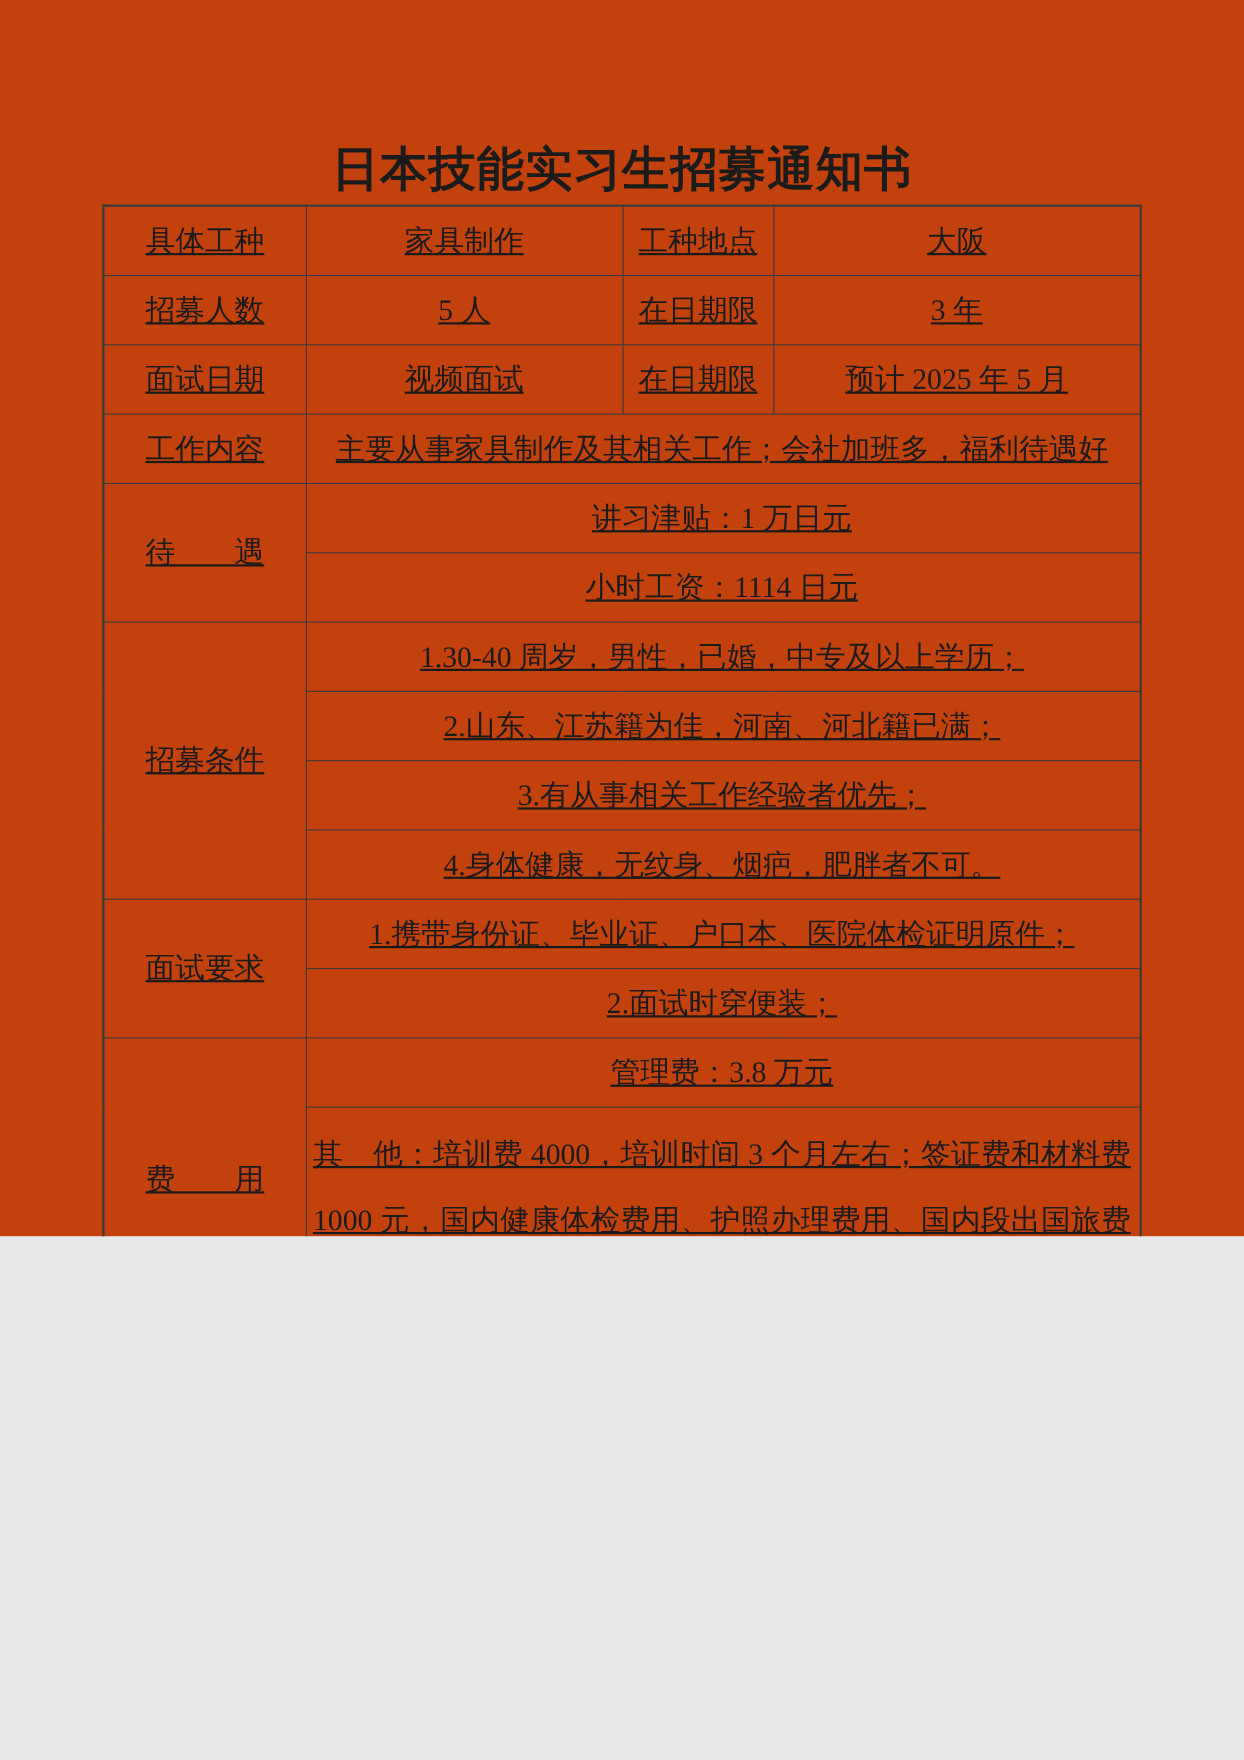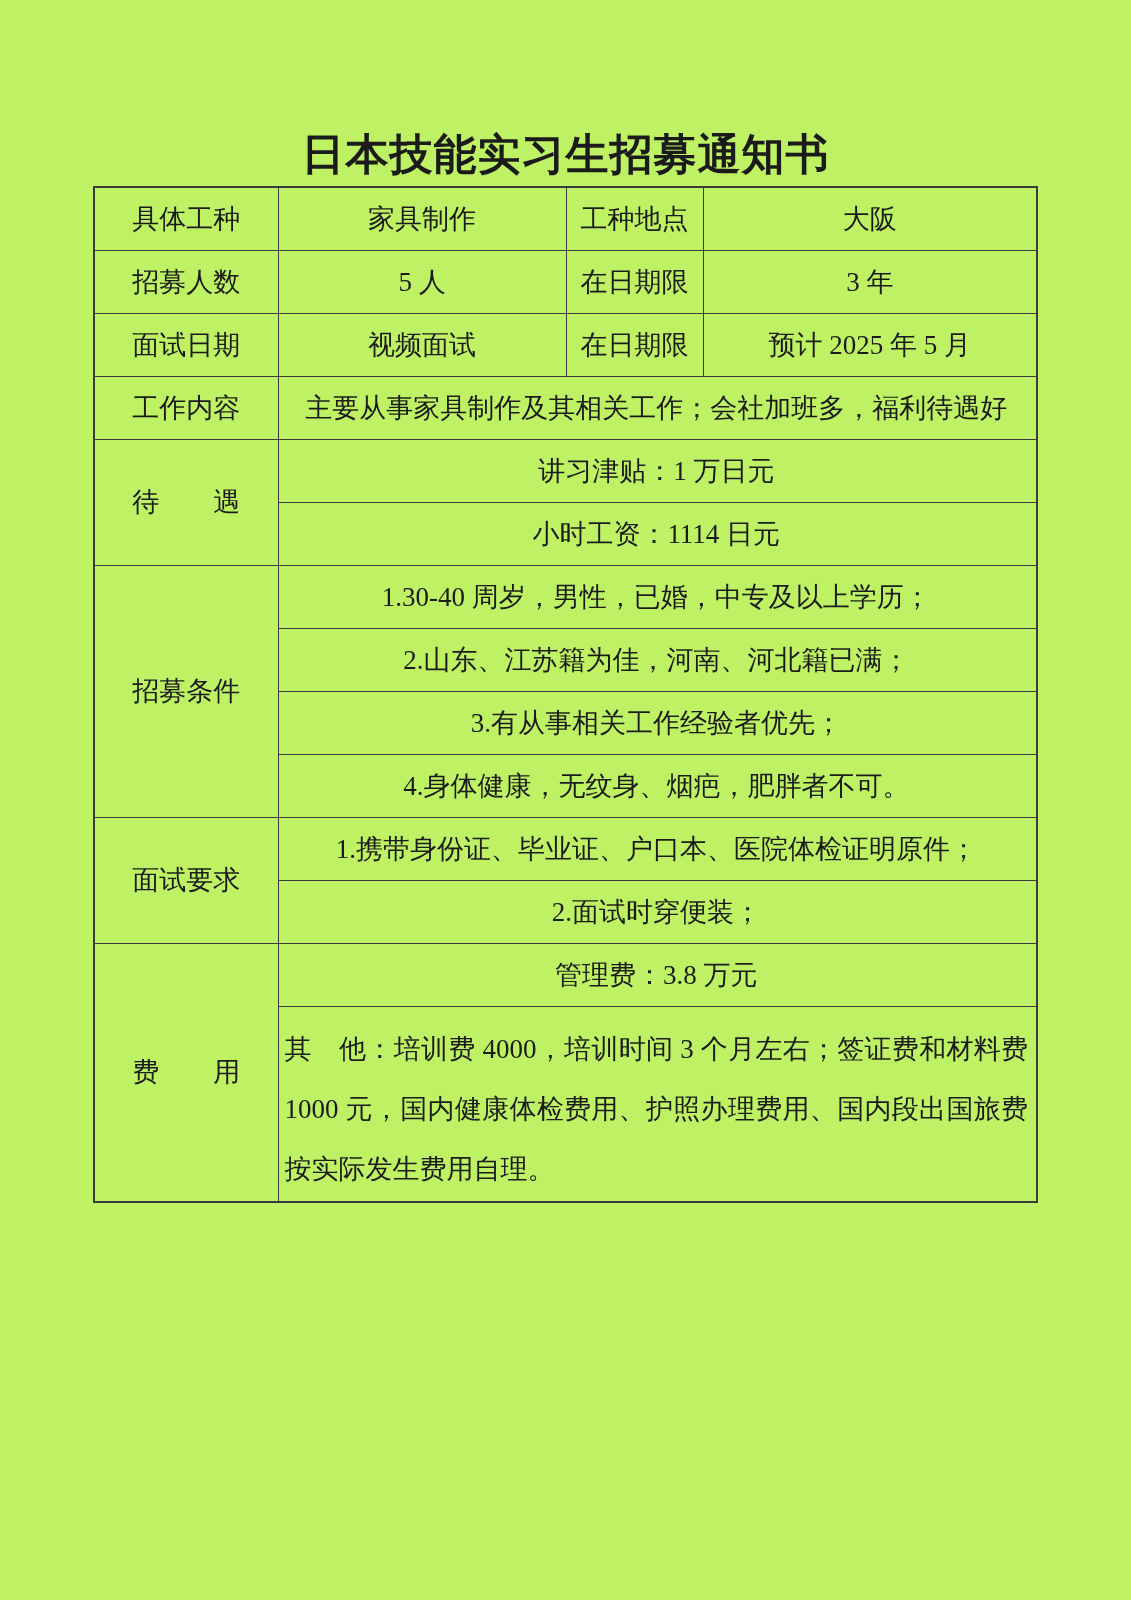--- a/index.html
+++ b/index.html
@@ -1,20 +1,20 @@
 <!DOCTYPE html>
 <html lang="zh"><head>
 <meta charset="utf-8">
 <style>
   * { margin: 0; padding: 0; box-sizing: border-box; }
   html, body { background: #e8e8e8; }
   body { font-family: "Liberation Serif", "DejaVu Serif", serif; color: #1b1b1b; }
   .page {
-    width: 1131px; height: 1600px;
-    background: #bef264;
+    width: 1131px; height: 1124px;
+    background: #c2410c;
     margin: 0 auto;
     position: relative;
     overflow: hidden;
   }
   .doc-title {
     padding-top: 124px;
     text-align: center;
     font-size: 43px;
     font-weight: bold;
     letter-spacing: 1px;
@@ -28,20 +28,21 @@
     font-size: 27px;
     line-height: 32px;
   }
   table.doc-table {
     margin-left: 93px;
     width: 943px;
     table-layout: fixed;
     border-collapse: collapse;
     border: 2px solid #3a3a3a;
     font-size: 27px;
+    text-decoration: underline;
   }
   table.doc-table td {
     border: 1.5px solid #3a3a3a;
     vertical-align: middle;
     overflow: hidden;
   }
   tr.r-std { height: 63px; }
   tr.r-tall { height: 186px; }
   td.lbl { text-align: center; }
   td.val { text-align: center; }

